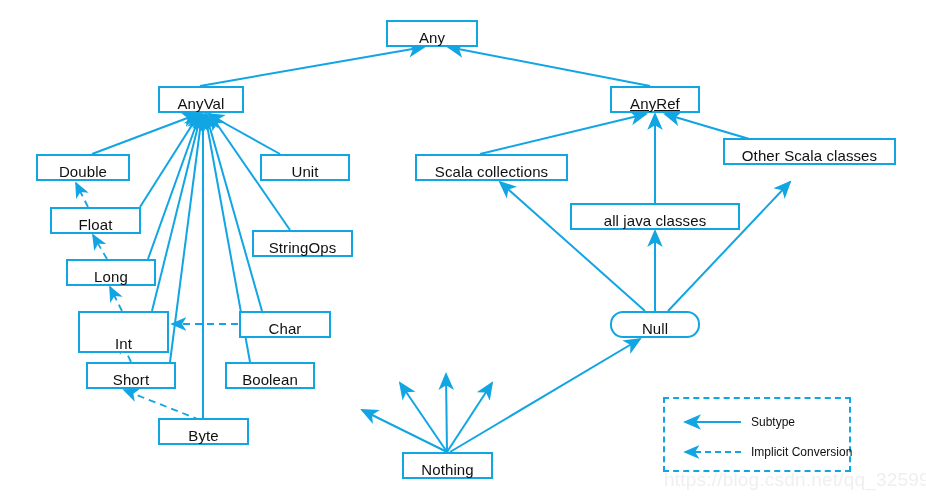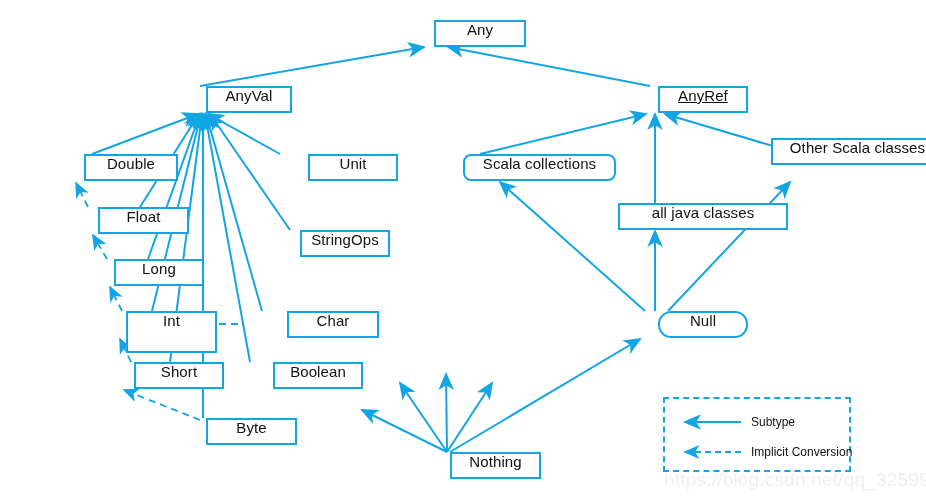--- a/index.html
+++ b/index.html
@@ -21,28 +21,27 @@
     left: 0;
     width: 926px;
     height: 500px;
   }
   .node-box {
     position: absolute;
     box-sizing: border-box;
     border: 2px solid #12a5e4;
     background: #ffffff;
     display: flex;
-    align-items: flex-start;
+    align-items: flex-end;
     justify-content: center;
     color: #101010;
     font-size: 15px;
     line-height: 1;
     white-space: nowrap;
     letter-spacing: 0.1px;
-    margin-left: 48px;
   }
   .legend-box {
     position: absolute;
     box-sizing: border-box;
     border: 2px dashed #12a5e4;
     background: transparent;
   }
   .legend-label {
     position: absolute;
     color: #101010;
@@ -128,42 +127,42 @@
       </div>
       <div class="node-box" style="left: 36px; top: 154px; width: 94px; height: 27px;">
         <span>Double</span>
       </div>
       <div class="node-box" style="left: 260px; top: 154px; width: 90px; height: 27px;">
         <span>Unit</span>
       </div>
       <div class="node-box" style="left: 50px; top: 207px; width: 91px; height: 27px;">
         <span>Float</span>
       </div>
-      <div class="node-box" style="left: 252px; top: 230px; width: 90px; height: 27px;">
+      <div class="node-box" style="left: 252px; top: 230px; width: 101px; height: 27px;">
         <span>StringOps</span>
       </div>
       <div class="node-box" style="left: 66px; top: 259px; width: 90px; height: 27px;">
         <span>Long</span>
       </div>
       <div class="node-box" style="left: 78px; top: 311px; width: 91px; height: 42px;">
         <span>Int</span>
       </div>
       <div class="node-box" style="left: 239px; top: 311px; width: 92px; height: 27px;">
         <span>Char</span>
       </div>
       <div class="node-box" style="left: 86px; top: 362px; width: 90px; height: 27px;">
         <span>Short</span>
       </div>
       <div class="node-box" style="left: 225px; top: 362px; width: 90px; height: 27px;">
         <span>Boolean</span>
       </div>
       <div class="node-box" style="left: 158px; top: 418px; width: 91px; height: 27px;">
         <span>Byte</span>
       </div>
-      <div class="node-box" style="left: 415px; top: 154px; width: 153px; height: 27px; border-radius: 8px;">
+      <div class="node-box" style="left: 415px; top: 154px; width: 153px; height: 27px;">
         <span>Scala collections</span>
       </div>
       <div class="node-box" style="left: 723px; top: 138px; width: 173px; height: 27px;">
         <span>Other Scala classes</span>
       </div>
       <div class="node-box" style="left: 570px; top: 203px; width: 170px; height: 27px;">
         <span>all java classes</span>
       </div>
       <div class="node-box" style="left: 610px; top: 311px; width: 90px; height: 27px; border-radius: 13px;">
         <span>Null</span>

